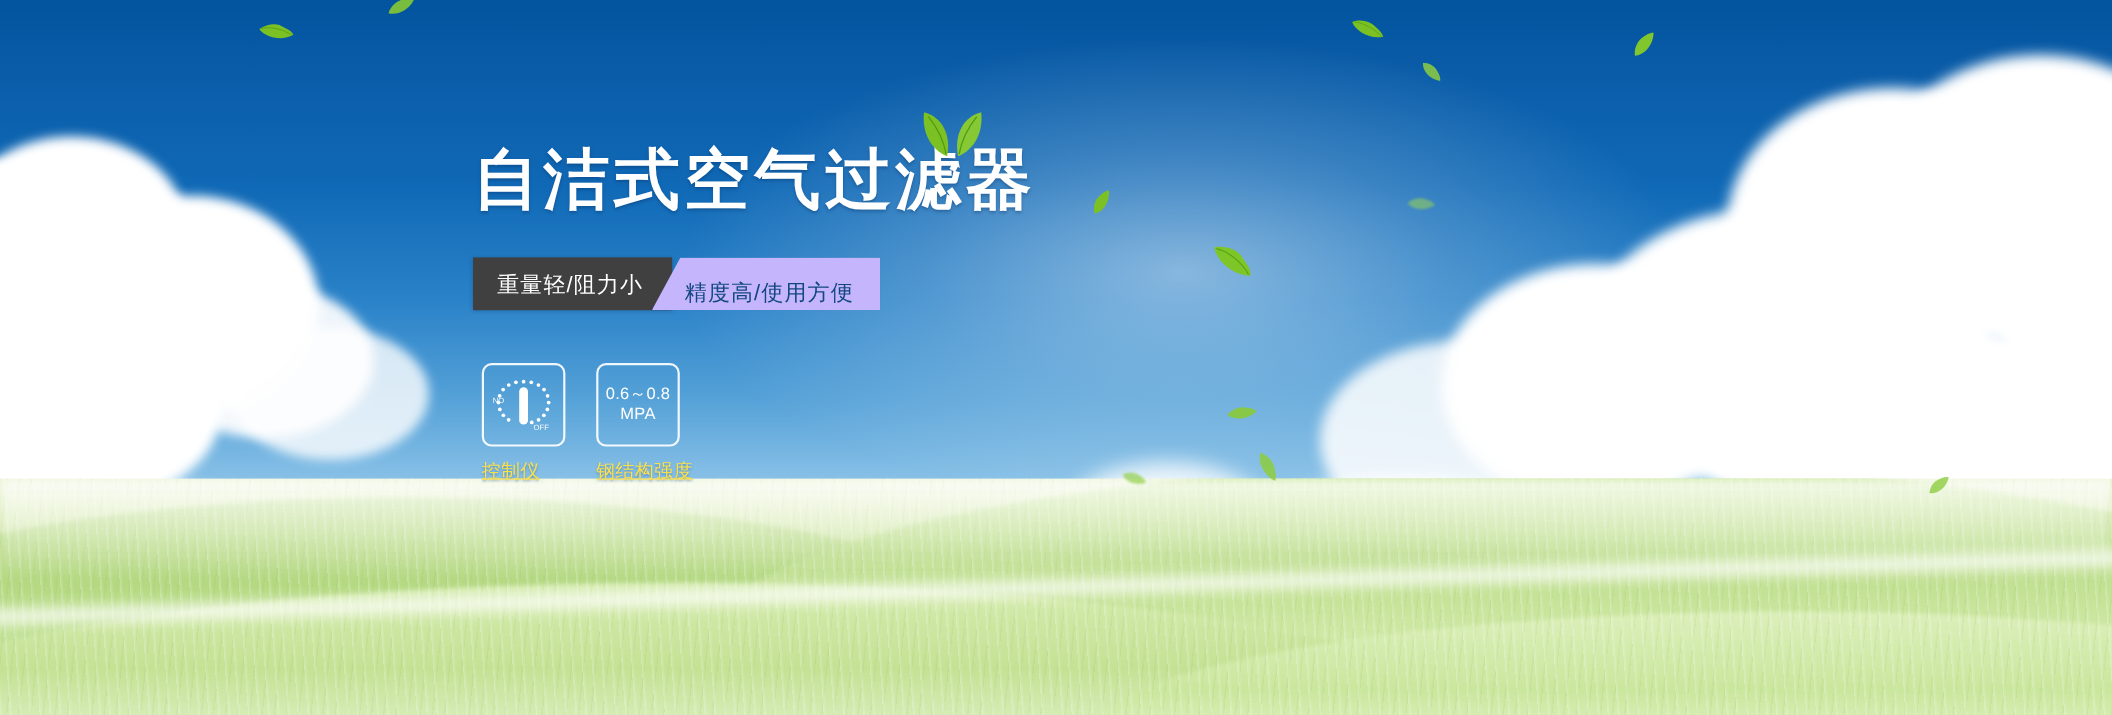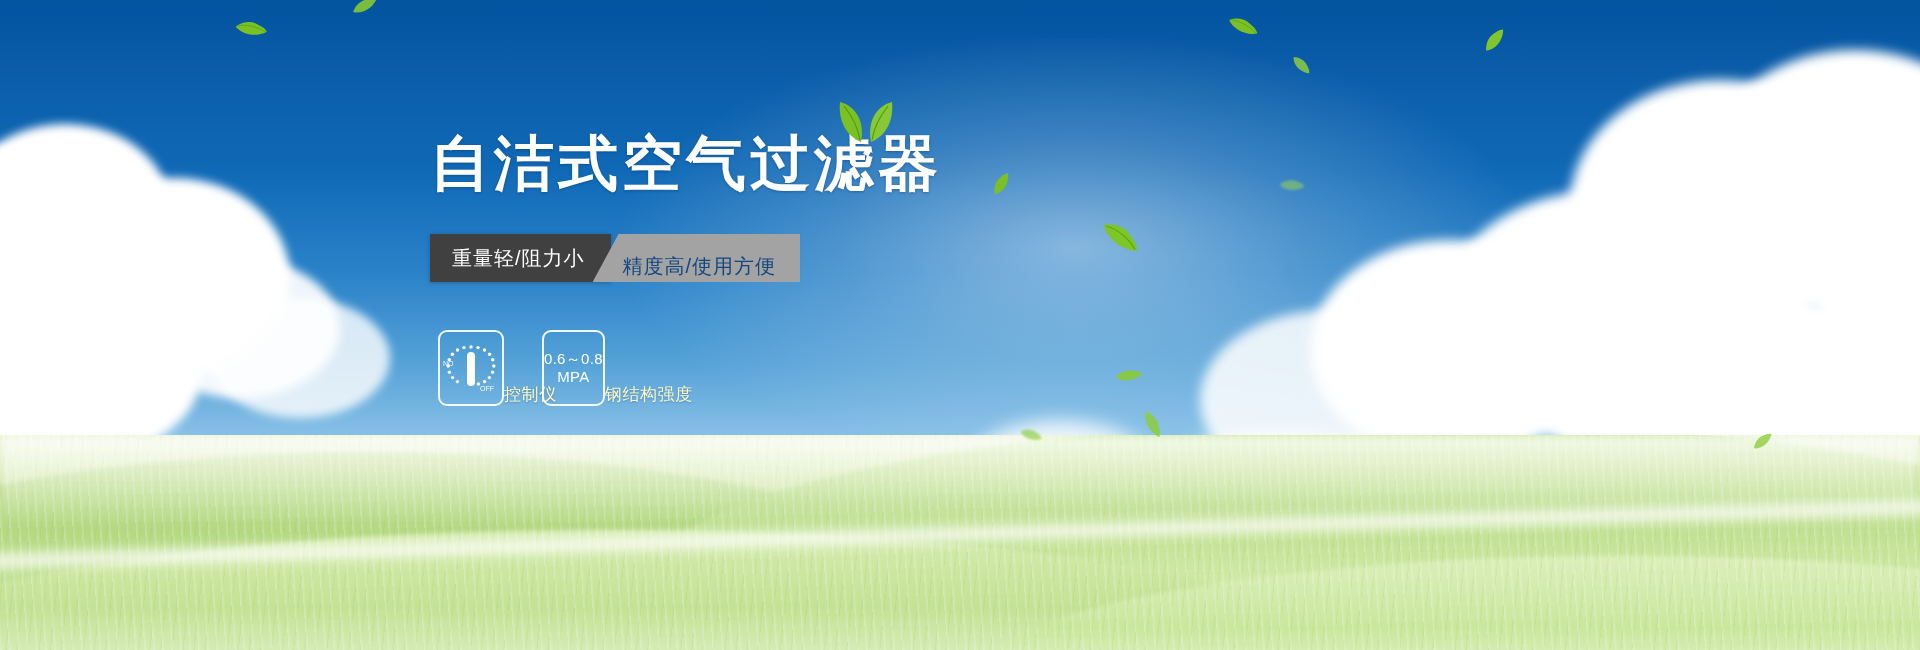--- a/index.html
+++ b/index.html
@@ -99,42 +99,43 @@
   .sprout{position:absolute;left:404px;top:-38px;}
 
   .tags{position:absolute;left:430px;top:234px;display:flex;align-items:stretch;height:48px;}
   .tag-a{
     position:relative;background:#404040;color:#ffffff;
     font-size:20px;letter-spacing:1px;
     display:flex;align-items:center;padding:0 26px 0 22px;
     box-shadow:0 1px 4px rgba(0,30,70,.28);
   }
   .tag-b{
-    position:relative;background:#a3a3a3;color:#12477f;
+    position:relative;background:#c4b5fd;color:#12477f;
     font-size:20px;letter-spacing:1px;
     display:flex;align-items:center;padding:16px 24px 0 30px;
     margin-left:-18px;
     clip-path:polygon(26px 0,100% 0,100% 100%,0 100%);
     box-shadow:0 1px 4px rgba(0,30,70,.22);
   }
 
   .icons{position:absolute;left:438px;top:330px;display:flex;gap:28px;}
-  .icell{width:76px;display:flex;flex-direction:row;align-items:flex-end;}
+  .icell{width:76px;display:flex;flex-direction:column;align-items:flex-start;}
   .ibox{
     width:76px;height:76px;border:2px solid rgba(255,255,255,.92);
     border-radius:9px;display:flex;align-items:center;justify-content:center;
     box-sizing:border-box;
   }
   .ibox .txt{
     color:#ffffff;text-align:center;font-size:15px;line-height:1.22;
     letter-spacing:.3px;white-space:nowrap;
   }
   .ilabel{
-    margin-top:11px;color:#fef9c3;font-size:17px;letter-spacing:.6px;white-space:nowrap;
+    margin-top:11px;color:#fde047;font-size:17px;letter-spacing:.6px;white-space:nowrap;
     text-shadow:0 1px 2px rgba(0,50,100,.30);
+    text-decoration:underline;
   }
 </style>
 </head>
 <body>
 
 <div class="banner">
 
   <div class="sky"></div>
   <div class="sunglow"></div>
 

